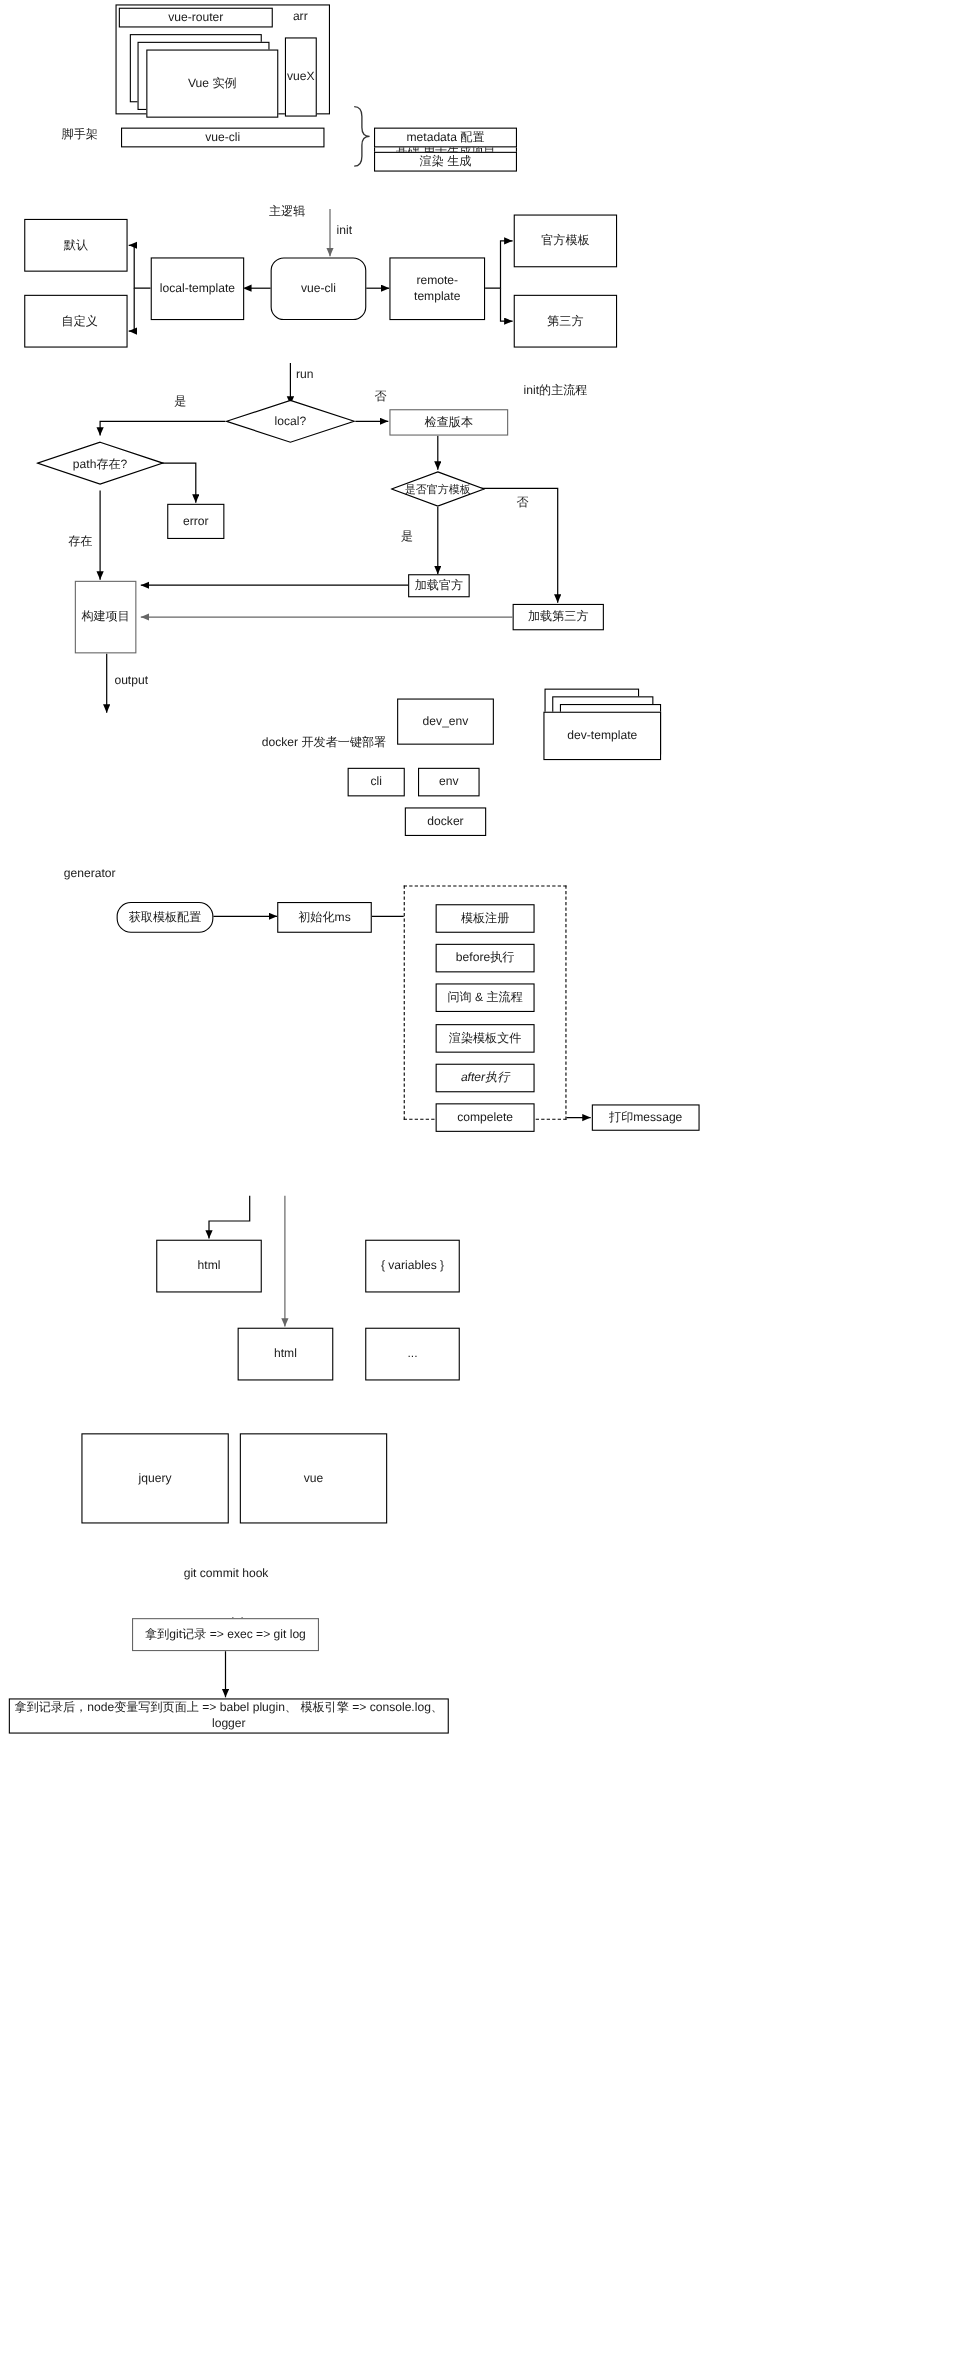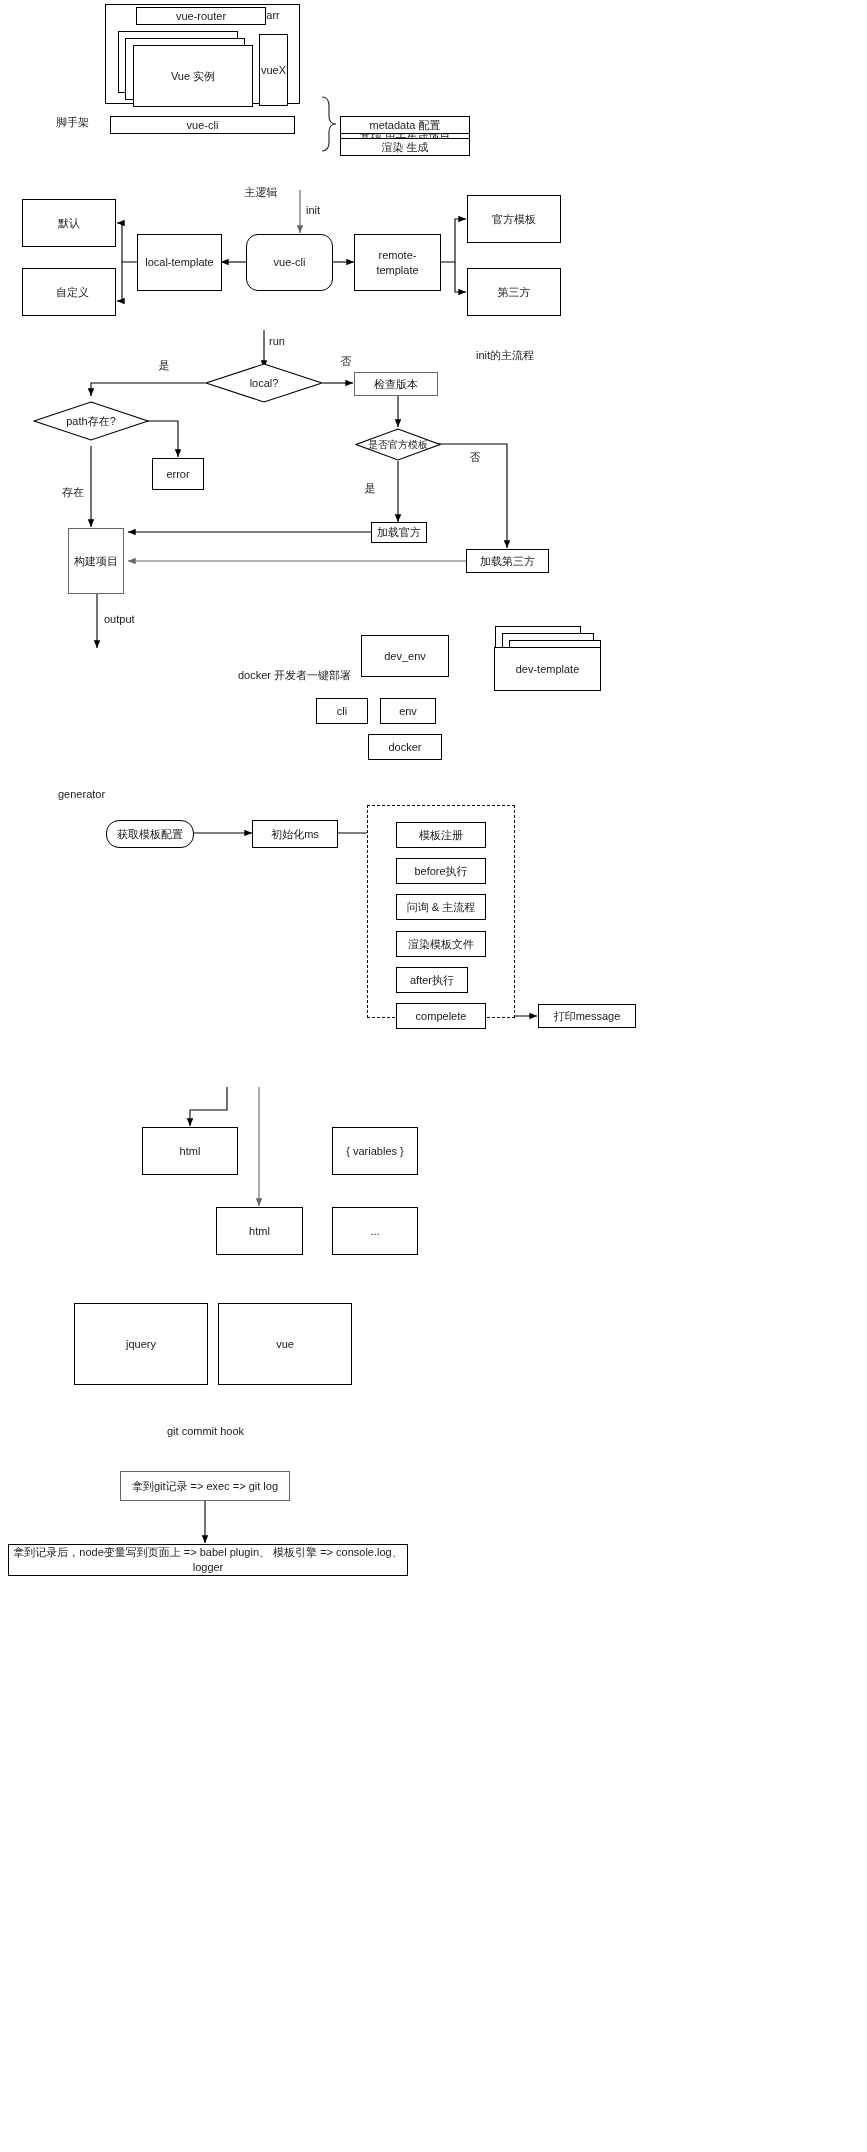--- a/index.html
+++ b/index.html
@@ -148,21 +148,21 @@
       <path d="M259,1087 L259,1206" stroke="#666666" marker-end="url(#arrG)"></path>
 
       <path d="M205,1501 L205,1543" marker-end="url(#arrB)"></path>
     </g>
   </svg>
 
   <div class="node plain" style="left:52px; top:113px; width:60px; height:18px; justify-content:flex-start;">脚手架</div>
 
   <div class="node" style="left:105px; top:4px; width:195px; height:100px;"></div>
 
-  <div class="node" style="left:136px; top:7px; width:130px; height:18px;">vue-router</div>
+  <div class="node" style="left:108px; top:7px; width:140px; height:18px;">vue-router</div>
 
   <div class="node plain" style="left:256px; top:7px; width:34px; height:16px;">arr</div>
 
   <div class="node" style="left:118px; top:31px; width:120px; height:62px;"></div>
   <div class="node" style="left:125px; top:38px; width:120px; height:62px;"></div>
   <div class="node" style="left:133px; top:45px; width:120px; height:62px;">Vue 实例</div>
 
   <div class="node" style="left:259px; top:34px; width:29px; height:72px;">vueX</div>
 
   <div class="node" style="left:110px; top:116px; width:185px; height:18px;">vue-cli</div>
@@ -208,21 +208,21 @@
     </svg>
     <div class="dtext">path存在?</div>
   </div>
 
   <div class="node" style="left:152px; top:458px; width:52px; height:32px;">error</div>
 
   <div class="label" style="left:58px; top:485px; width:30px;">存在</div>
 
   <div class="node gray" style="left:68px; top:528px; width:56px; height:66px;">构建项目</div>
 
-  <div class="node gray" style="left:354px; top:372px; width:84px; height:24px;">检查版本</div>
+  <div class="node gray" style="left:354px; top:372px; width:108px; height:24px;">检查版本</div>
 
   <div class="diamond" style="left:355px; top:428px; width:86px; height:33px;">
     <svg class="dshape" viewBox="0 0 86 33" preserveAspectRatio="none">
       <polygon points="43,1 85,16.5 43,32 1,16.5" fill="#ffffff" stroke="#000000" stroke-width="1.1"></polygon>
     </svg>
     <div class="dtext" style="font-size:10px;">是否官方模板</div>
   </div>
 
   <div class="label" style="left:358px; top:481px; width:24px;">是</div>
   <div class="label" style="left:463px; top:450px; width:24px;">否</div>
@@ -253,21 +253,21 @@
   <div class="node" style="left:106px; top:820px; width:88px; height:28px;border-radius:13px;">获取模板配置</div>
 
   <div class="node" style="left:252px; top:820px; width:86px; height:28px;">初始化ms</div>
 
   <div class="node dashed" style="left:367px; top:805px; width:148px; height:213px;"></div>
 
   <div class="node" style="left:396px; top:822px; width:90px; height:26px;">模板注册</div>
   <div class="node" style="left:396px; top:858px; width:90px; height:26px;">before执行</div>
   <div class="node" style="left:396px; top:894px; width:90px; height:26px;">问询 &amp; 主流程</div>
   <div class="node" style="left:396px; top:931px; width:90px; height:26px;">渲染模板文件</div>
-  <div class="node" style="left:396px; top:967px; width:72px; height:26px;">after执行</div>
+  <div class="node" style="left:396px; top:967px; width:90px; height:26px;font-style:italic;">after执行</div>
   <div class="node" style="left:396px; top:1003px; width:90px; height:26px;">compelete</div>
 
   <div class="node" style="left:538px; top:1004px; width:98px; height:24px;">打印message</div>
 
 
   <div class="node" style="left:142px; top:1127px; width:96px; height:48px;">html</div>
 
   <div class="node" style="left:332px; top:1127px; width:86px; height:48px;">{ variables }</div>
 
   <div class="node" style="left:216px; top:1207px; width:87px; height:48px;">html</div>

